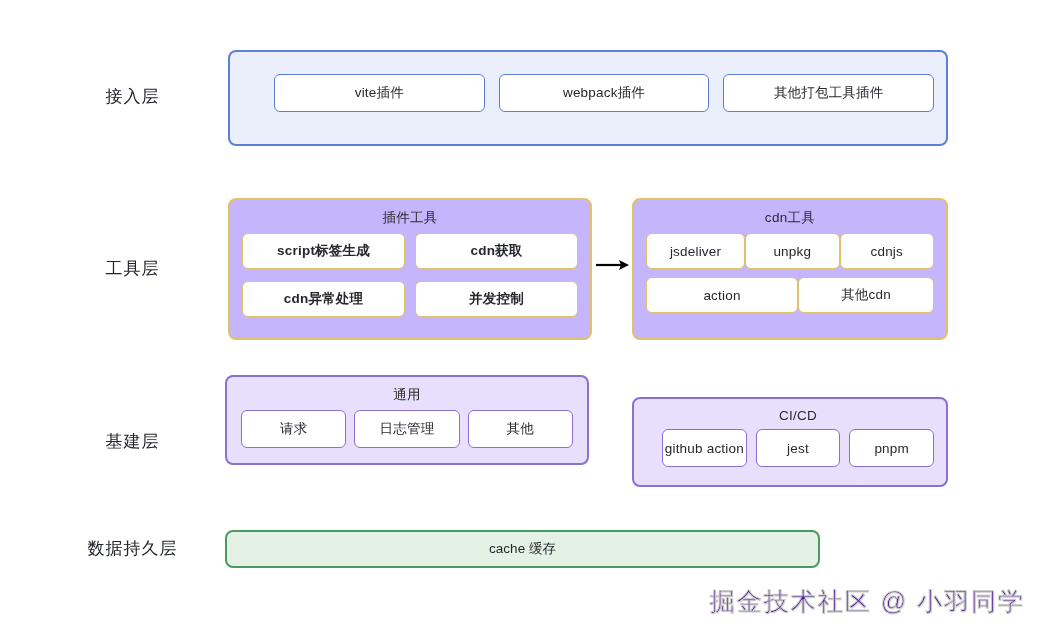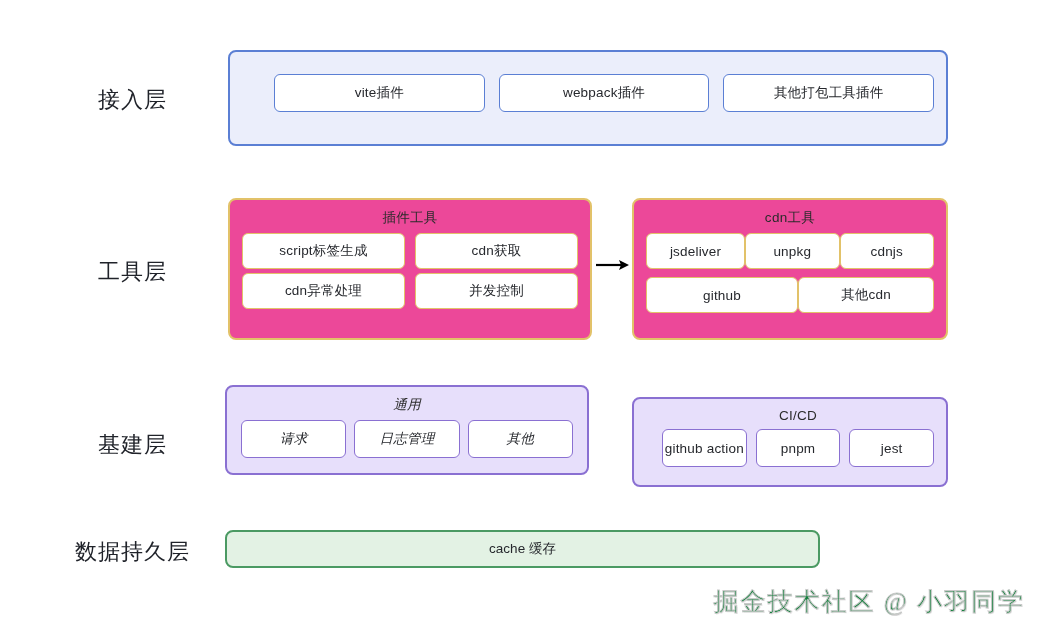--- a/index.html
+++ b/index.html
@@ -10,21 +10,21 @@
     overflow: hidden;
   }
   .canvas { position: relative; width: 1047px; height: 626px; background: #fff; }
 
   
   .layer-label {
     position: absolute;
     left: 40px;
     width: 185px;
     text-align: center;
-    font-size: 22px;
+    font-size: 17px;
     color: #20232a;
     letter-spacing: 1px;
     white-space: nowrap;
   }
 
   
   .panel {
     position: absolute;
     border-radius: 8px;
     border-width: 2px;
@@ -50,38 +50,39 @@
     justify-content: center;
     font-size: 13.5px;
     color: #26282d;
     letter-spacing: .2px;
     white-space: nowrap;
   }
 
   
   .blue   { background: #ebeefb; border-color: #5b7fd4; }
   .blue  .chip { border-color: #5b7fd4; }
-  .yellow { background: #ec4899; border-color: #e2c269; }
+  .yellow { background: #c4b5fd; border-color: #e2c269; }
   .yellow .chip { border-color: #e2c269; }
   .purple { background: #e7dffb; border-color: #8a70d2; }
   .purple .chip { border-color: #8a70d2; }
   .green  { background: #e3f2e4; border-color: #4b9a63; }
 
   
   #access-panel { left: 228px; top: 50px; width: 720px; height: 96px; }
   #access-panel .chip-row { padding: 22px 12px 0 12px; gap: 14px; margin-left: 32px; }
   #access-panel .chip { height: 38px; flex: 1; }
 
   
   #plugin-panel { left: 228px; top: 198px; width: 364px; height: 142px; }
   #plugin-panel .grid {
     padding: 6px 12px 0 12px;
     display: grid;
     grid-template-columns: 1fr 1fr;
-    gap: 4px 10px;
+    gap: 12px 10px;
+    font-weight: bold;
   }
   #plugin-panel .chip { height: 36px; }
 
   #cdn-panel { left: 632px; top: 198px; width: 316px; height: 142px; }
   #cdn-panel .chip-row { padding: 6px 12px 0 12px; }
   #cdn-panel .chip { height: 36px; }
   #cdn-panel .row-b { padding-top: 8px; }
   #cdn-panel .c-jsdeliver { flex: 1.05; }
   #cdn-panel .c-unpkg     { flex: 1; }
   #cdn-panel .c-cdnjs     { flex: 1; }
@@ -89,46 +90,46 @@
   #cdn-panel .c-othercdn  { flex: 1; }
 
   
   #tool-arrow {
     position: absolute;
     left: 595px; top: 256px;
     width: 36px; height: 18px;
   }
 
   
-  #common-panel { left: 225px; top: 385px; width: 364px; height: 90px; font-style: italic; }
+  #common-panel { left: 225px; top: 375px; width: 364px; height: 90px; }
   #common-panel .chip-row { padding: 6px 14px 0 14px; gap: 8px; }
   #common-panel .chip { height: 38px; flex: 1; }
 
   #cicd-panel { left: 632px; top: 397px; width: 316px; height: 90px; padding-left: 16px; }
   #cicd-panel .chip-row { padding: 6px 12px 0 12px; gap: 9px; }
   #cicd-panel .chip { height: 38px; flex: 1; }
 
   
   #cache-box {
     left: 225px; top: 530px; width: 595px; height: 38px;
     display: flex; align-items: center; justify-content: center;
     font-size: 13.5px; color: #26282d;
   }
 
   
   #watermark {
     position: absolute;
     right: 22px; bottom: 8px;
     font-size: 25px;
     letter-spacing: 2px;
-    color: #15803d;
+    color: #4c1d95;
     -webkit-text-stroke: 1px #c9c9c9;
     text-shadow: 1px 1px 0 #e8e8e8;
     white-space: nowrap;
-    font-family: Liberation Serif, serif;
+    font-family: Liberation Sans, sans-serif;
   }
 </style>
 </head>
 <body>
 
 <div class="canvas">
 
   <div class="layer-label" style="top:85px">接入层</div>
   <div class="layer-label" style="top:257px">工具层</div>
   <div class="layer-label" style="top:430px">基建层</div>
@@ -160,40 +161,40 @@
   </div>
 
   <div class="panel yellow" id="cdn-panel">
     <div class="panel-title">cdn工具</div>
     <div class="chip-row">
       <div class="chip c-jsdeliver">jsdeliver</div>
       <div class="chip c-unpkg">unpkg</div>
       <div class="chip c-cdnjs">cdnjs</div>
     </div>
     <div class="chip-row row-b">
-      <div class="chip c-bootcdn">github</div>
+      <div class="chip c-bootcdn">action</div>
       <div class="chip c-othercdn">其他cdn</div>
     </div>
   </div>
 
   <div class="panel purple" id="common-panel">
     <div class="panel-title">通用</div>
     <div class="chip-row">
       <div class="chip">请求</div>
       <div class="chip">日志管理</div>
       <div class="chip">其他</div>
     </div>
   </div>
 
   <div class="panel purple" id="cicd-panel">
     <div class="panel-title">CI/CD</div>
     <div class="chip-row">
       <div class="chip">github action</div>
+      <div class="chip">jest</div>
       <div class="chip">pnpm</div>
-      <div class="chip">jest</div>
     </div>
   </div>
 
   <div class="panel green" id="cache-box">cache 缓存</div>
 
   <div id="watermark">掘金技术社区 @ 小羽同学</div>
 
 </div>
 
 </body></html>

